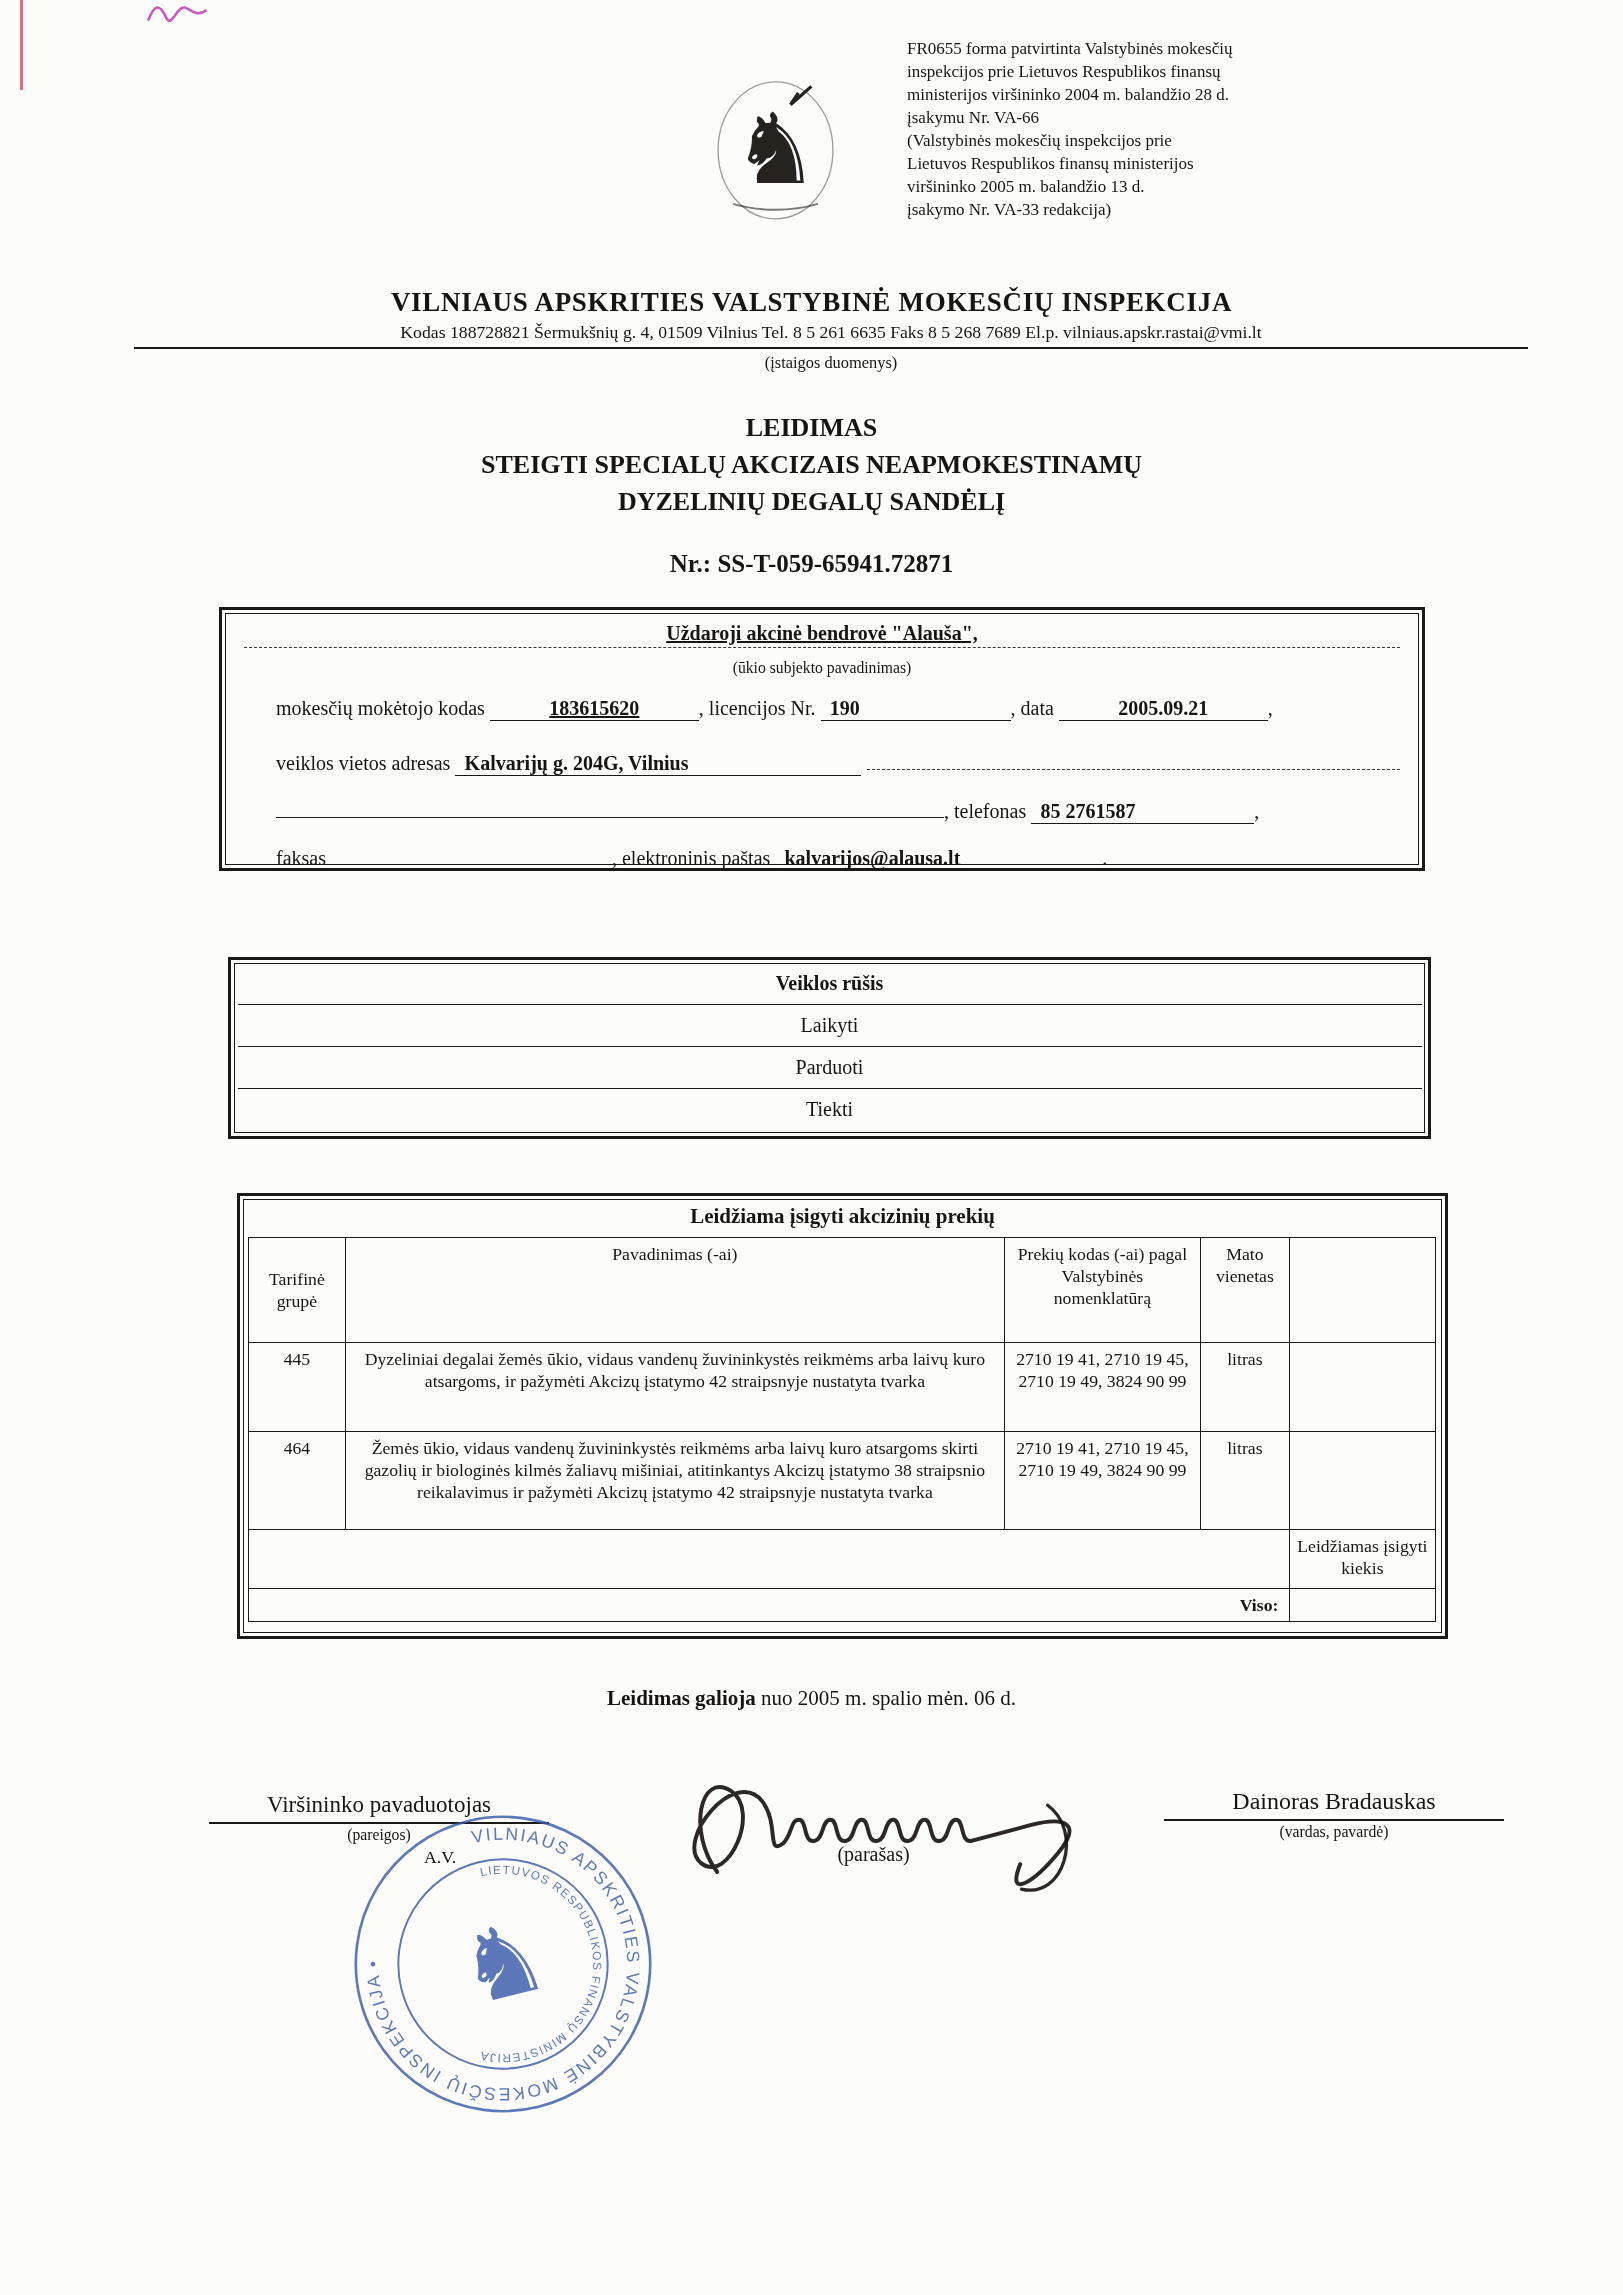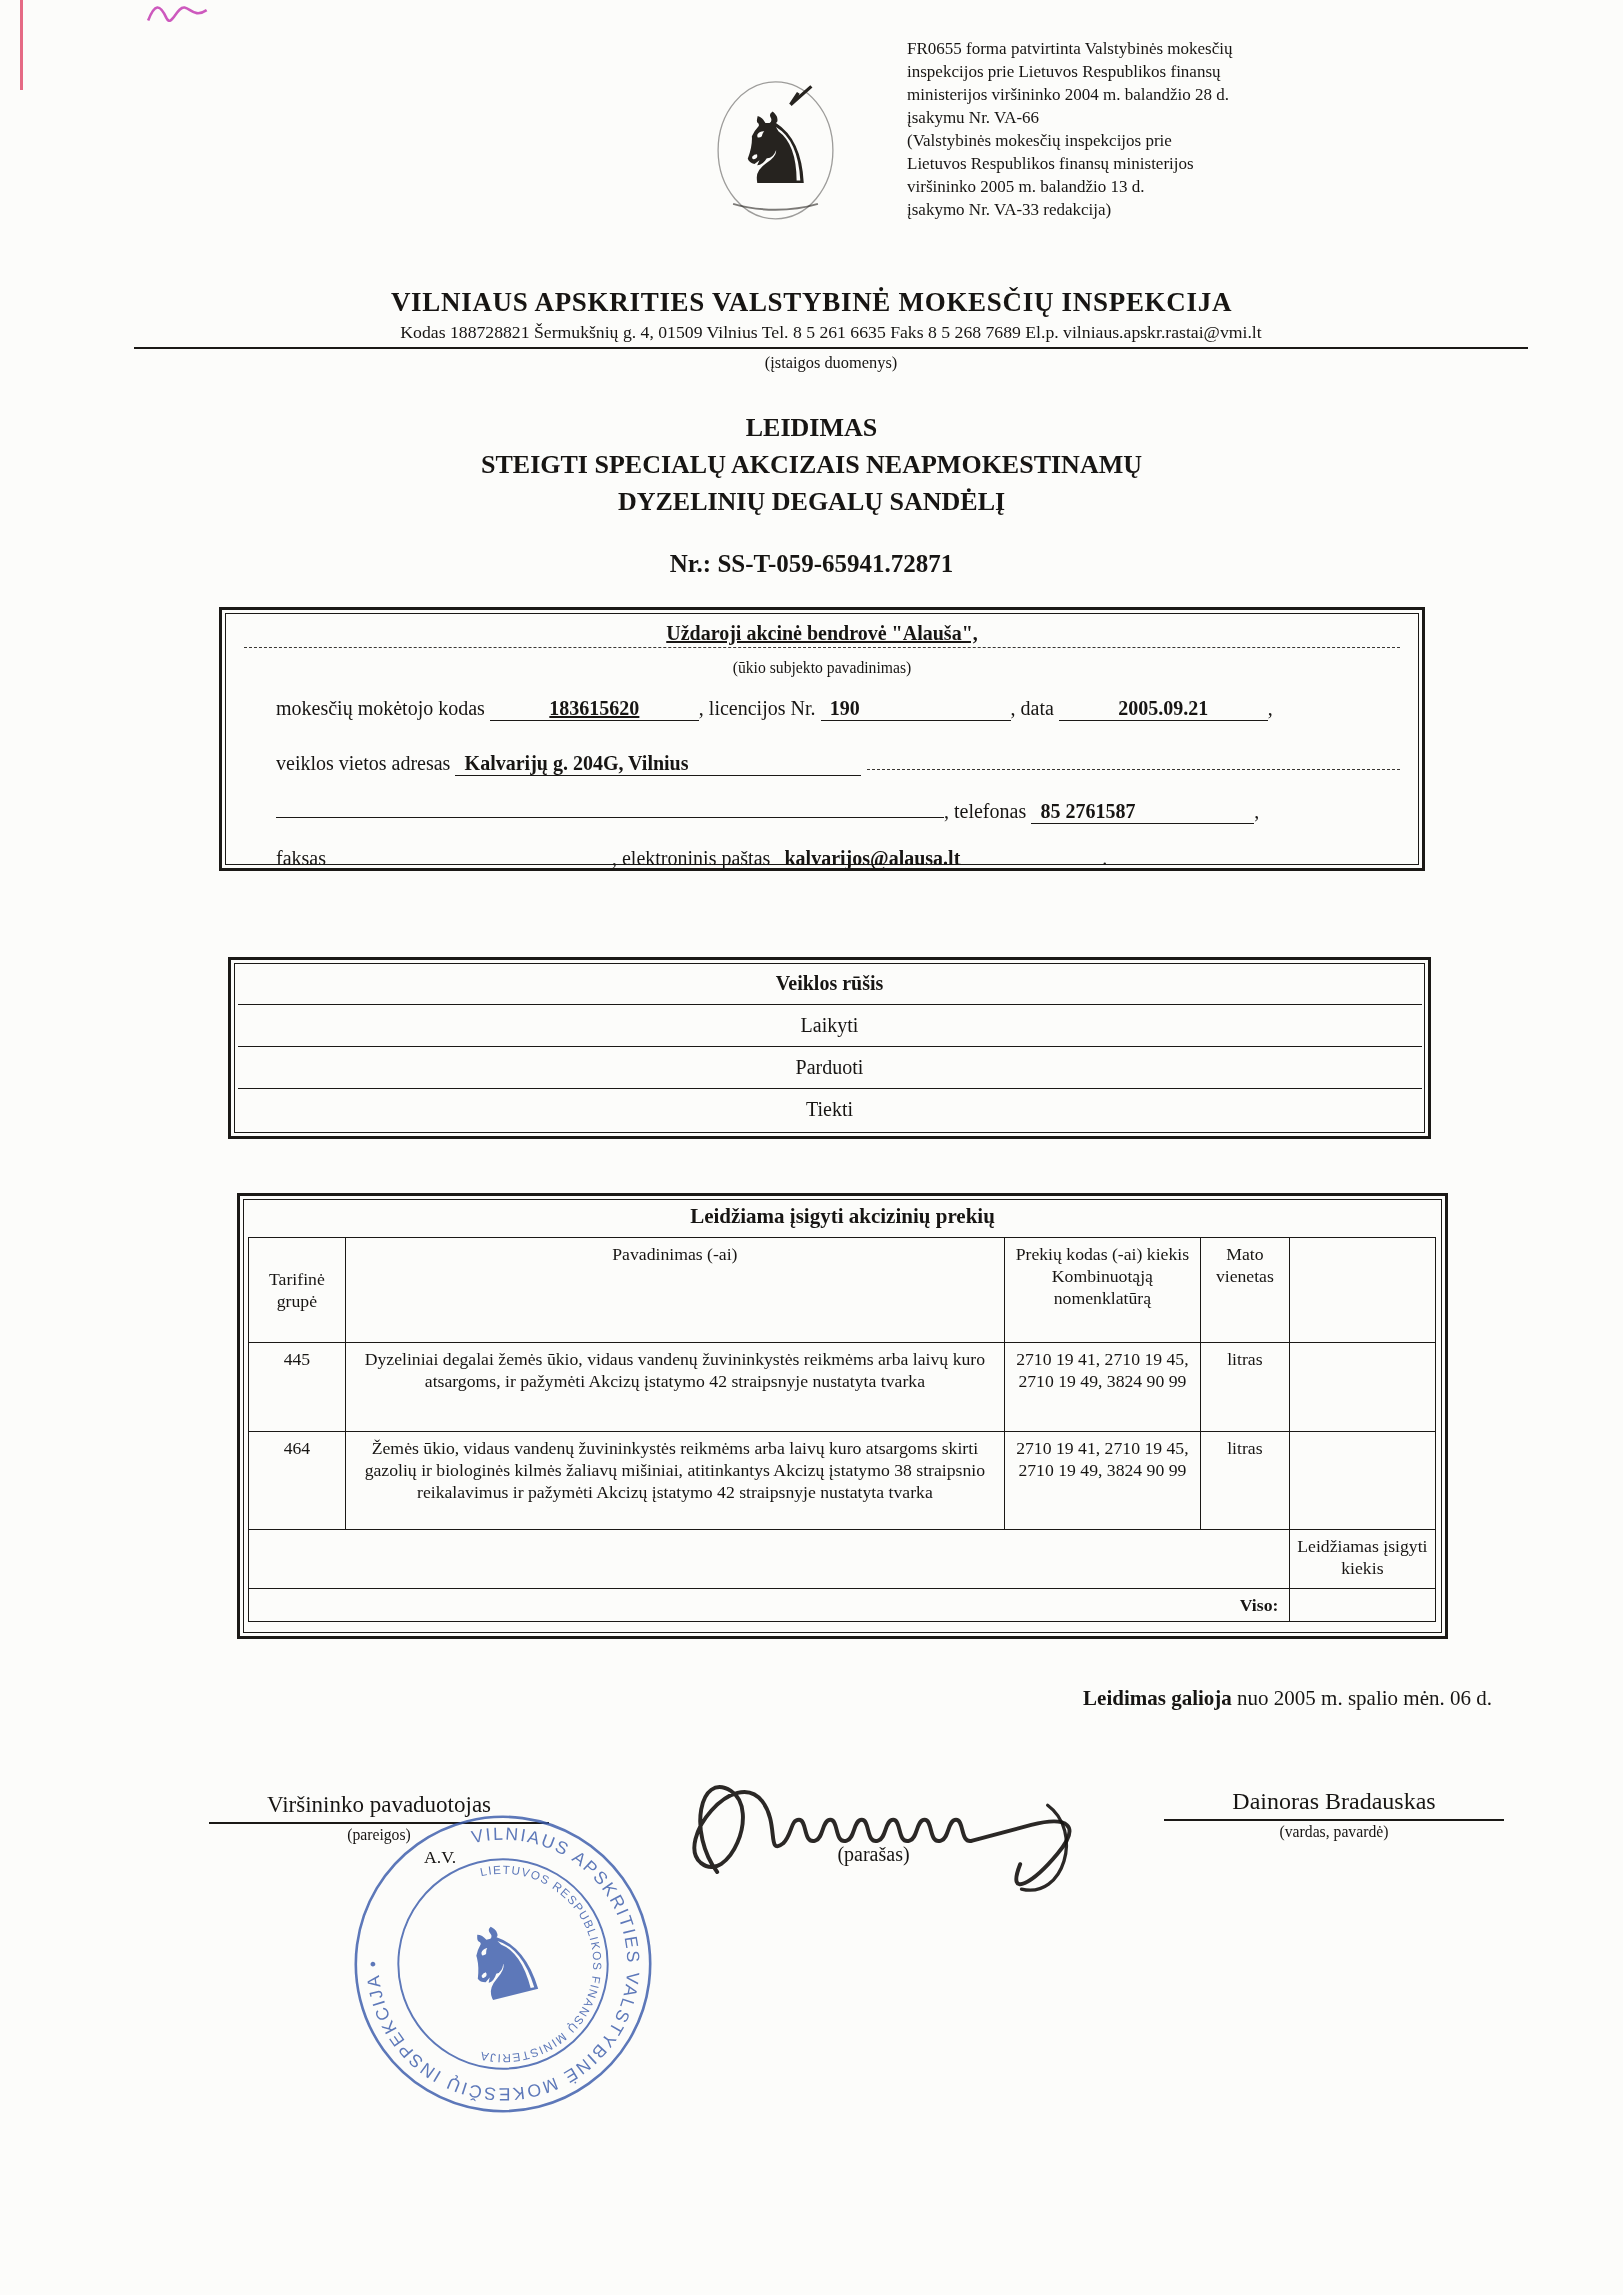--- a/index.html
+++ b/index.html
@@ -65,21 +65,21 @@
   .goods-table { position:absolute; left:7.9px; top:41px; border-collapse:collapse;
                  width:1187px; font-size:17.7px; table-layout:fixed; }
   .goods-table td { border:1.3px solid #1b1916; vertical-align:top; text-align:center;
                     padding:5.2px 6.5px; line-height:22px; }
   .goods-table td.vmid { vertical-align:middle; }
   .col-group { width:97px; } .col-name { width:659px; } .col-code { width:196px; }
   .col-unit { width:89px; } .col-qty { width:146px; }
   .viso-cell { text-align:right !important; font-weight:bold; padding-right:10.5px !important; }
 
   
-  .validity { left:131px; top:1686px; width:1361px; text-align:right; font-size:21px; }
+  .validity { left:131px; top:1686px; width:1361px; text-align:center; font-size:21px; }
   .validity b { font-weight:bold; }
 
   
   .sig-left { left:209px; top:1792px; width:340px; text-align:center; font-size:23px; }
   .sig-left .uline, .sig-right .uline { border-bottom:2px solid #1b1916; padding-bottom:3.9px; }
   .sig-caption { font-size:15.7px; padding-top:2px; }
   .sig-av { left:424px; top:1847px; font-size:17.7px; }
   .sig-parasas { left:795px; top:1843px; width:157px; text-align:center; font-size:20px; }
   .sig-right { left:1164px; top:1788px; width:340px; text-align:center; font-size:24px; }
 
@@ -175,21 +175,21 @@
 </div>
 
 <div class="abs dbox goods-box">
   <div class="inner-frame"></div>
   <div class="goods-title">Leidžiama įsigyti akcizinių prekių</div>
   <table class="goods-table">
     <tbody>
         <tr style="height:105px;">
       <td class="col-group vmid">Tarifinė grupė</td>
       <td class="col-name">Pavadinimas (-ai)</td>
-      <td class="col-code">Prekių kodas (-ai) kiekis Kombinuotąją nomenklatūrą</td>
+      <td class="col-code">Prekių kodas (-ai) pagal Valstybinės nomenklatūrą</td>
       <td class="col-unit">Mato vienetas</td>
       <td class="col-qty"></td>
     </tr>
     <tr style="height:89px;">
       <td>445</td>
       <td>Dyzeliniai degalai žemės ūkio, vidaus vandenų žuvininkystės reikmėms arba laivų kuro atsargoms, ir pažymėti Akcizų įstatymo 42 straipsnyje nustatyta tvarka</td>
       <td>2710 19 41, 2710 19 45, 2710 19 49, 3824 90 99</td>
       <td>litras</td>
       <td></td>
     </tr>

